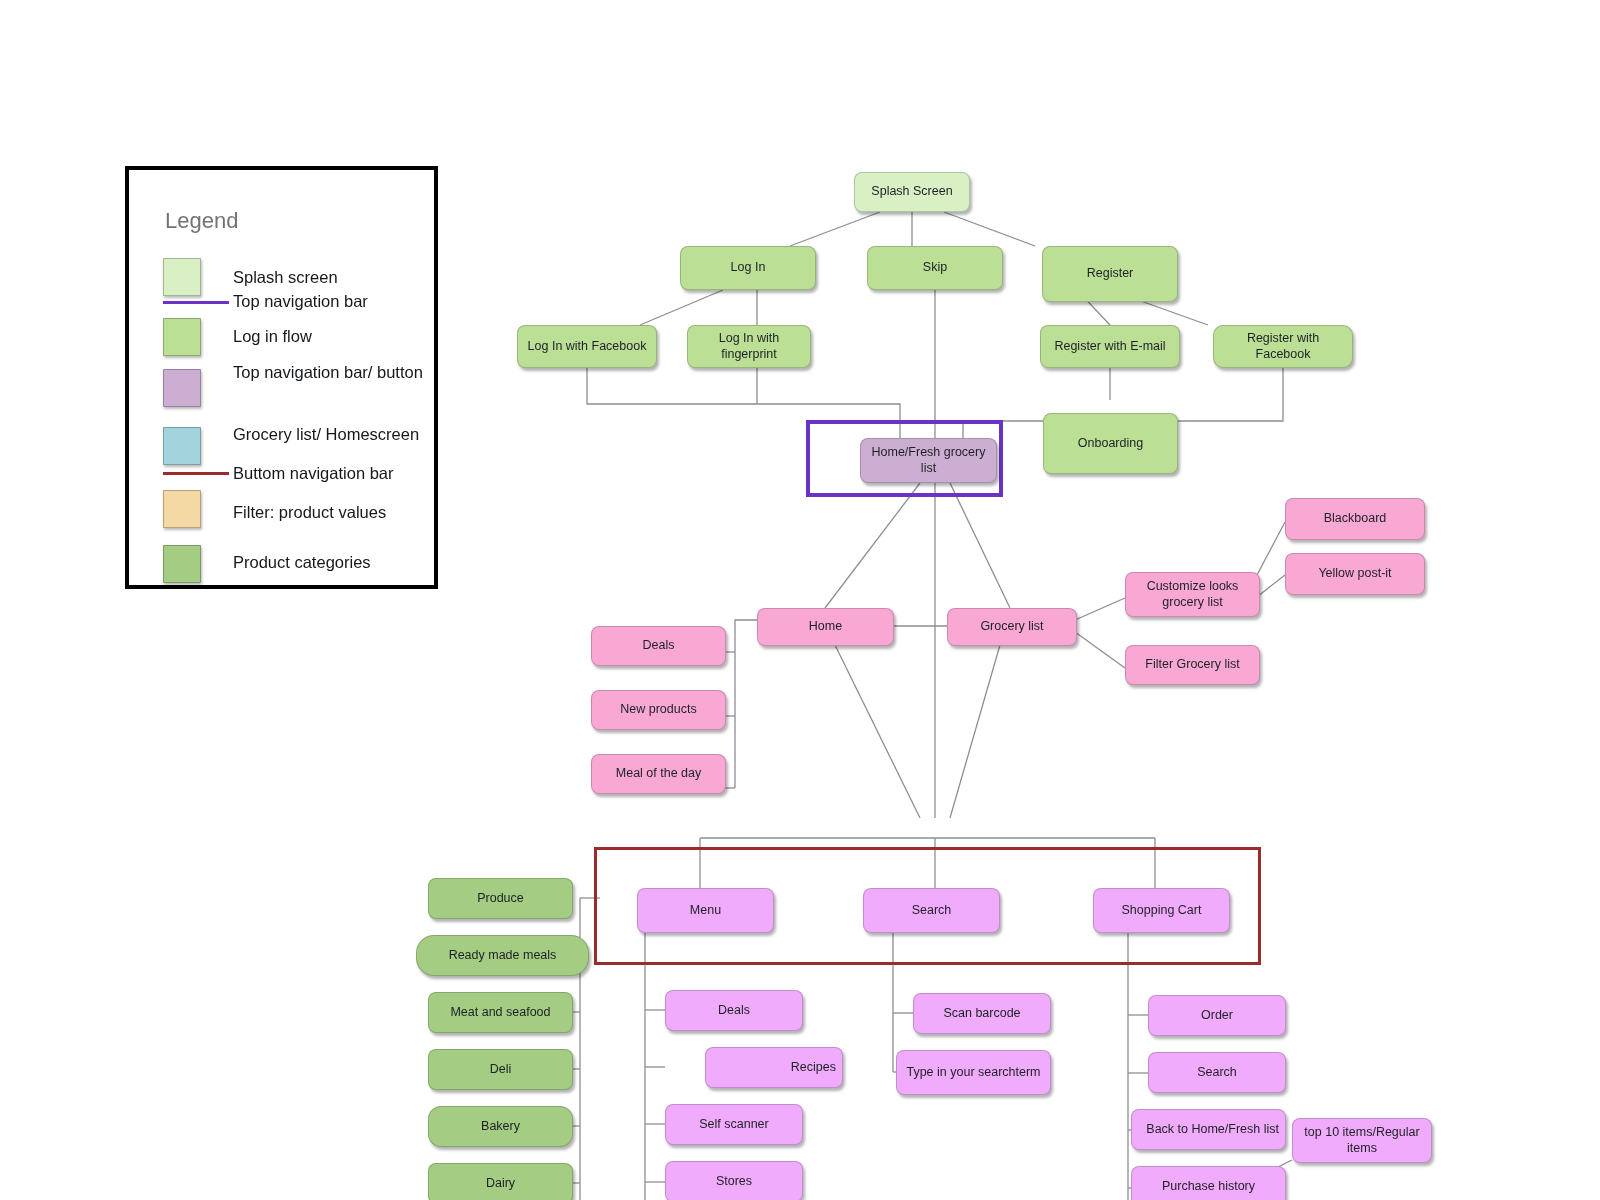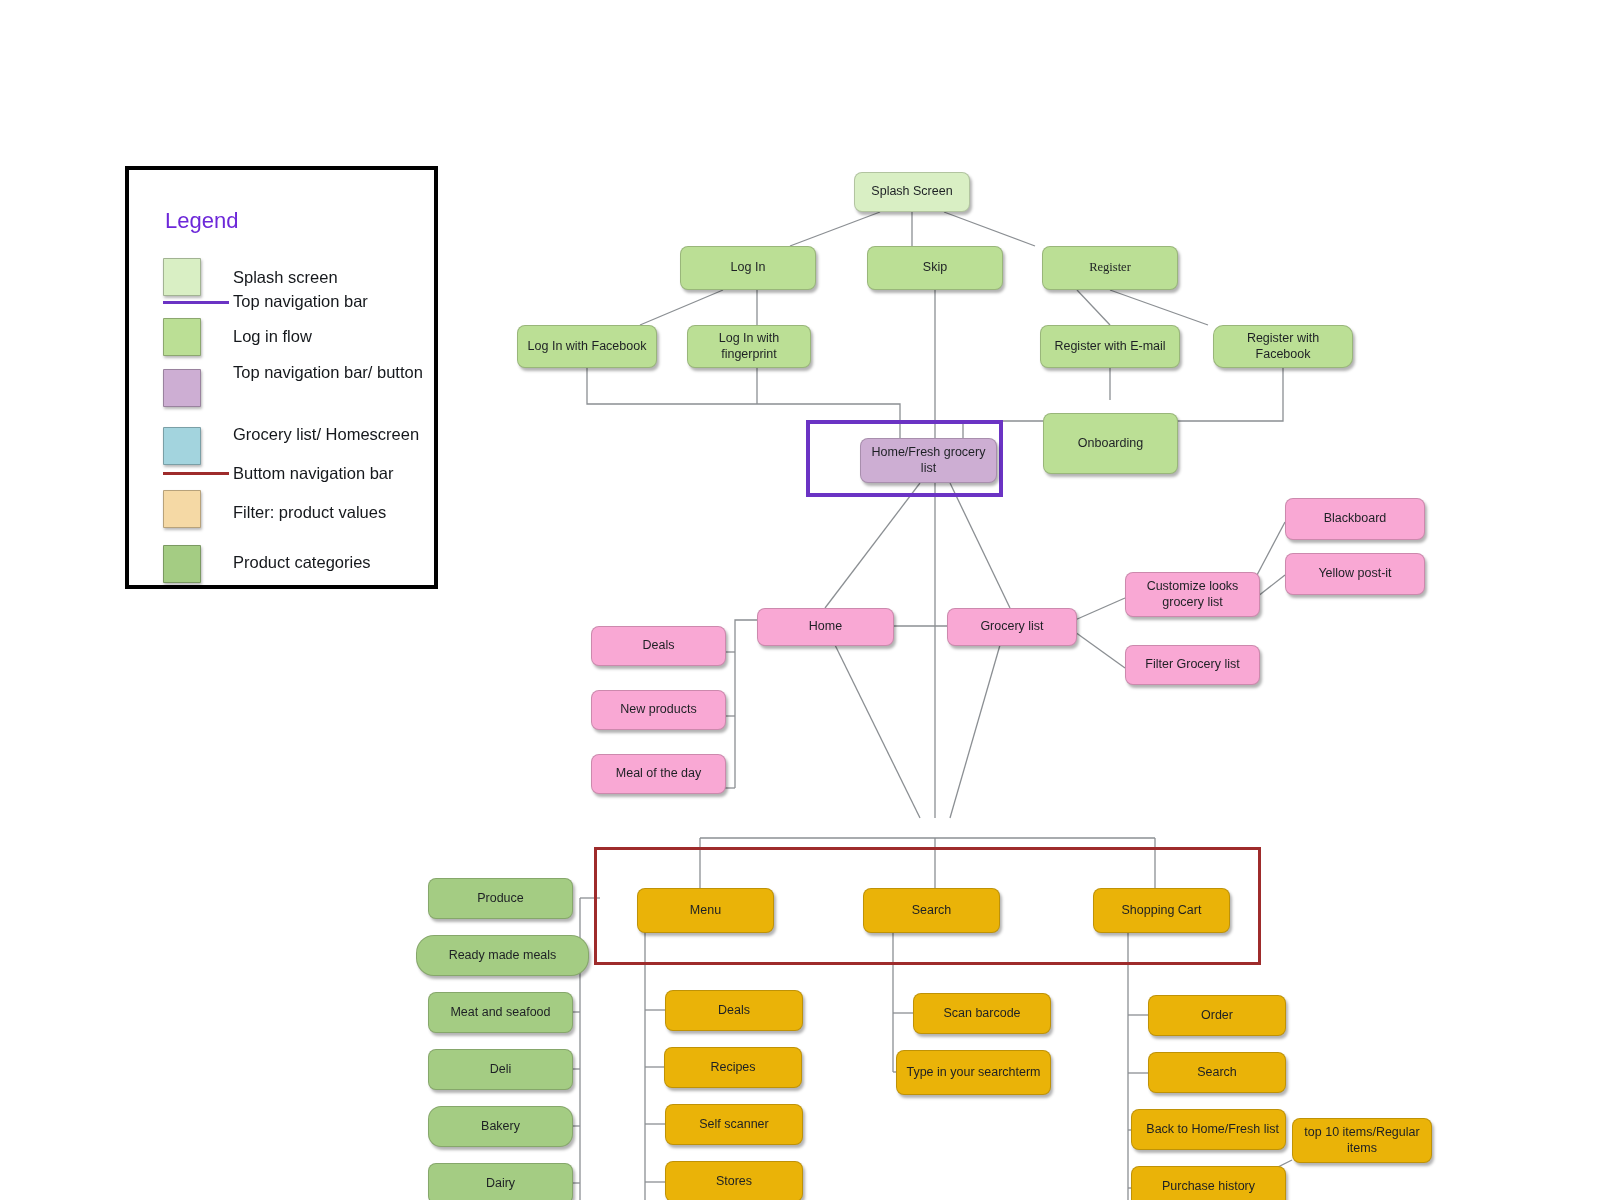--- a/index.html
+++ b/index.html
@@ -38,21 +38,21 @@
     color: #1d2024;
     padding: 2px 6px;
     border: 1px solid rgba(0,0,0,0.18);
     box-shadow: 2px 3px 3px rgba(0,0,0,0.30);
     z-index: 3;
   }
   .n-splash   { background: #d9efc4; }
   .n-login    { background: #bbdf95; }
   .n-topnav   { background: #cdaed3; }
   .n-blue     { background: #f9a8d4; }
-  .n-bluemint { background: #eab308; }
+  .n-bluemint { background: #f0abfc; }
   .n-cat      { background: #a4cc83; }
 
   
   .group-box {
     position: absolute;
     box-sizing: border-box;
     background: transparent;
     z-index: 2;
   }
   .box-topnav { border: 4px solid #6b33c4; }
@@ -68,21 +68,21 @@
     box-sizing: border-box;
     background: #ffffff;
     border: 4px solid #000000;
     z-index: 5;
   }
   #legend-title {
     position: absolute;
     left: 36px;
     top: 38px;
     font-size: 22px;
-    color: #6d28d9;
+    color: #737373;
   }
   .leg-row {
     position: absolute;
     left: 34px;
     display: flex;
     align-items: center;
   }
   .leg-swatch {
     width: 36px;
     height: 36px;
@@ -199,21 +199,21 @@
   </div>
 
   <div class="node n-login" style="left:680px; top:246px; width:136px; height:44px;">
     <span>Log In</span>
   </div>
 
   <div class="node n-login" style="left:867px; top:246px; width:136px; height:44px;">
     <span>Skip</span>
   </div>
 
-  <div class="node n-login" style="left:1042px; top:246px; width:136px; height:44px;font-family:Liberation Serif, serif;">
+  <div class="node n-login" style="left:1042px; top:246px; width:136px; height:56px;">
     <span>Register</span>
   </div>
 
   <div class="node n-login" style="left:517px; top:325px; width:140px; height:43px;">
     <span>Log In with Facebook</span>
   </div>
 
   <div class="node n-login" style="left:687px; top:325px; width:124px; height:43px;">
     <span>Log In with fingerprint</span>
   </div>
@@ -297,21 +297,21 @@
   <div class="node n-cat" style="left:428px; top:1106px; width:145px; height:41px;border-radius:13px;">
     <span>Bakery</span>
   </div>
   <div class="node n-cat" style="left:428px; top:1163px; width:145px; height:41px;">
     <span>Dairy</span>
   </div>
 
   <div class="node n-bluemint" style="left:665px; top:990px; width:138px; height:41px;">
     <span>Deals</span>
   </div>
-  <div class="node n-bluemint" style="left:664px; top:1047px; width:138px; height:41px;">
+  <div class="node n-bluemint" style="left:705px; top:1047px; width:138px; height:41px;justify-content:flex-end;">
     <span>Recipes</span>
   </div>
   <div class="node n-bluemint" style="left:665px; top:1104px; width:138px; height:41px;">
     <span>Self scanner</span>
   </div>
   <div class="node n-bluemint" style="left:665px; top:1161px; width:138px; height:41px;">
     <span>Stores</span>
   </div>
 
   <div class="node n-bluemint" style="left:913px; top:993px; width:138px; height:41px;">

